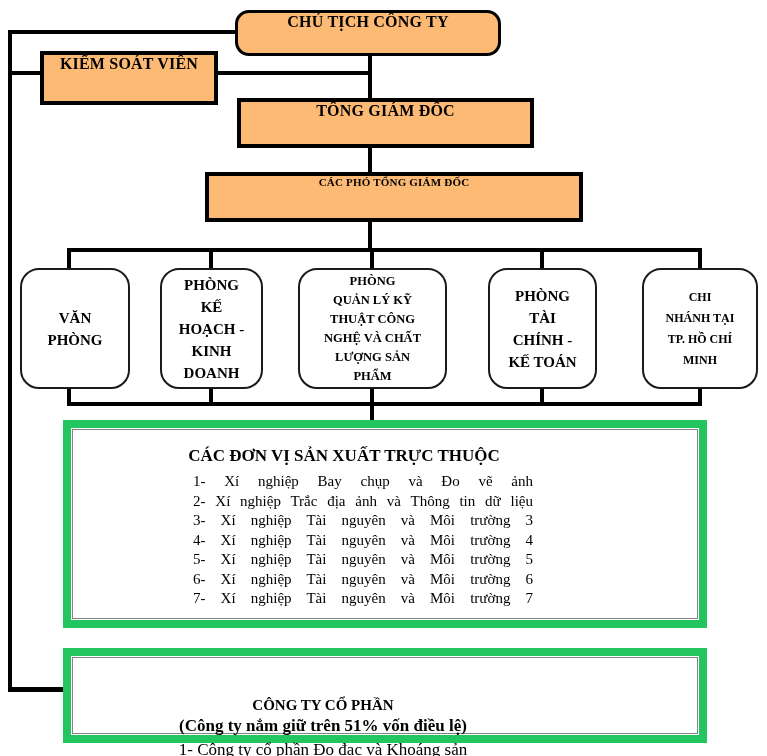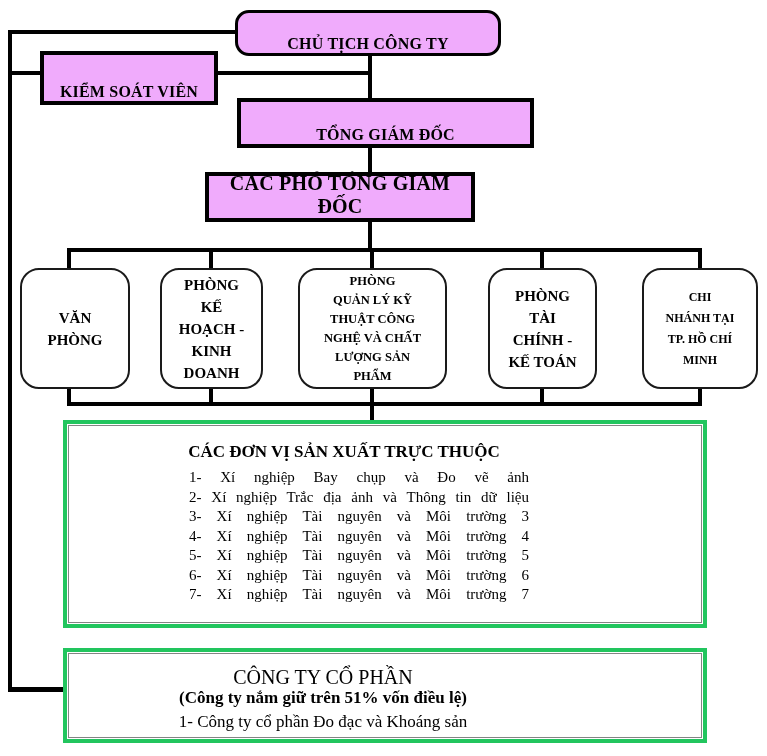--- a/index.html
+++ b/index.html
@@ -11,36 +11,36 @@
     height: 756px;
     background: #fff;
     overflow: hidden;
   }
   
   .c { position: absolute; background: #000; }
 
   
   .node {
     position: absolute;
-    background: #f0abfc;
+    background: #fdba74;
     display: flex;
-    align-items: flex-end;
+    align-items: flex-start;
     justify-content: center;
     text-align: center;
     font-weight: bold;
     letter-spacing: .2px;
     white-space: pre-line;
   }
   .rect   { border: 4px solid #000; }
   .rounded{ border: 3px solid #000; border-radius: 14px; }
 
   #chairman  { left: 235px; top: 10px;  width: 266px; height: 46px; font-size: 16px; }
   #controller{ left: 40px;  top: 51px;  width: 178px; height: 54px; font-size: 16px; }
   #gdirector { left: 237px; top: 98px;  width: 297px; height: 50px; font-size: 16px; }
-  #deputy    { left: 205px; top: 172px; width: 270px; height: 50px; font-size: 20px; }
+  #deputy    { left: 205px; top: 172px; width: 378px; height: 50px; font-size: 11px; }
 
   .dept {
     position: absolute;
     top: 268px;
     height: 121px;
     border: 2px solid #1a1a1a;
     border-radius: 19px;
     background: #fff;
     display: flex;
     align-items: center;
@@ -55,21 +55,21 @@
   #dept-1 { left: 160px; width: 103px; }
   #dept-2 { left: 298px; width: 149px; font-size: 12.5px; line-height: 19px; }
   #dept-3 { left: 488px; width: 109px; }
   #dept-4 { left: 642px; width: 116px; font-size: 12px; line-height: 21px; }
 
   
   .bigbox {
     position: absolute;
     left: 63px;
     width: 644px;
-    border: 4px solid #22c55e;
+    border: 8px solid #22c55e;
     background: #fff;
   }
   .bigbox .innerline {
     position: absolute;
     inset: 1px;
     border: 1px solid #848484;
     pointer-events: none;
   }
   #production { top: 420px; height: 208px; }
   #company    { top: 648px; height: 95px;  }
@@ -101,21 +101,21 @@
   }
   .prod-list .li:first-child { margin-top: 0; }
 
   .company-content {
     position: absolute;
     top: 16px; left: 0;
     width: 100%;
     padding-right: 124px;
     text-align: center;
   }
-  .company-title    { font-size: 20px; font-weight: normal; line-height: 19px; }
+  .company-title    { font-size: 15px; font-weight: bold; line-height: 19px; margin-top: 24px; }
   .company-subtitle { font-size: 17px; font-weight: bold; line-height: 22px; }
   .company-item     { font-size: 17px; font-weight: normal; line-height: 22px; margin-top: 2px; font-family: Liberation Serif, serif; }
 </style>
 </head>
 <body>
 
 <div class="canvas">
 
   <div class="c" style="left:8px;   top:30px;  width:230px; height:4px;"></div>
   <div class="c" style="left:8px;   top:30px;  width:4px;   height:661px;"></div>

